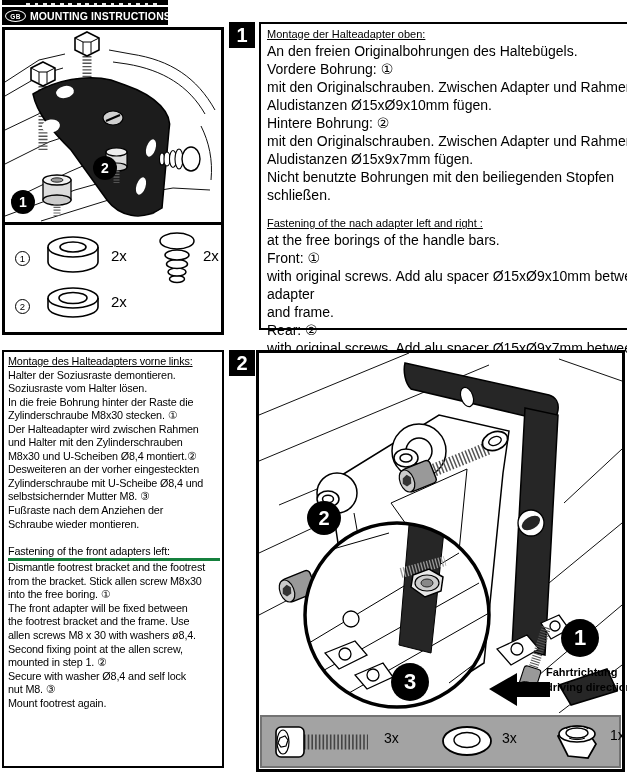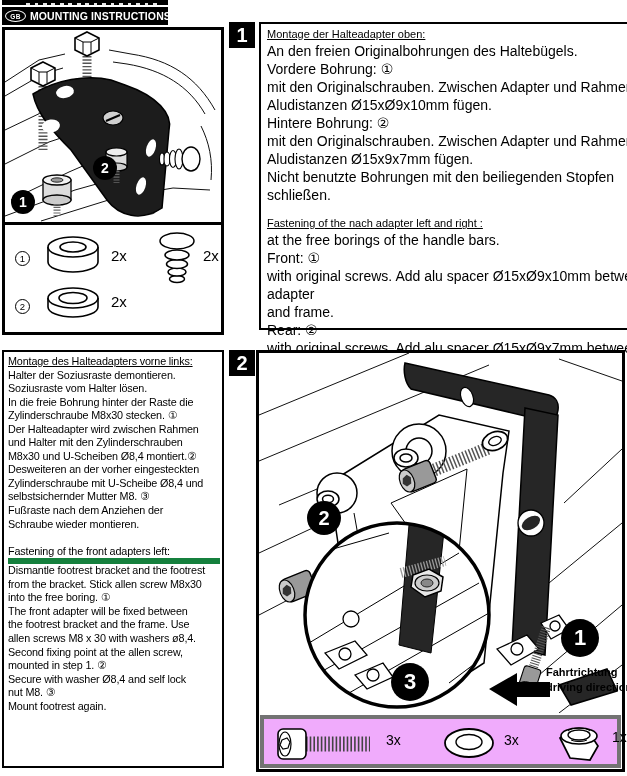--- a/index.html
+++ b/index.html
@@ -28,28 +28,28 @@
   .box2text { left:2px;  top:350px; width:222px; height:418px; padding:3px 2px 3px 4px; }
   .box2img  { left:256px; top:350px; width:369px; height:422px; }
 
   .stepbadge { position:absolute; width:26px; height:26px; background:#000; color:#fff;
     font-weight:bold; font-size:20px; display:flex; align-items:center; justify-content:center; }
 
   .hd { font-size:11px; line-height:13.6px; text-decoration:underline; white-space:pre-line; }
   .body { font-size:14px; line-height:18px; white-space:pre-line; }
   .gap { height:13.6px; }
   .box2text .hd, .box2text .body { font-size:10.8px; letter-spacing:-0.15px; line-height:13.55px; }
-  .u-full { text-decoration:none; border-bottom:6px solid #15803d; }
+  .u-full { text-decoration:none; border-bottom:3px solid #15803d; }
 
   
   .drawing1 { position:absolute; left:0; top:0; width:216px; height:192px; }
   .divider1 { position:absolute; left:0; top:192px; width:216px; height:3px; background:#000; }
   .parts1   { position:absolute; left:0; top:195px; width:216px; height:107px; }
   .drawing2 { position:absolute; left:0; top:0; width:363px; height:360px; }
-  .parts2 { position:absolute; left:1px; right:1px; bottom:1px; height:53px; border:4px solid #737373; background:#f0abfc; }
+  .parts2 { position:absolute; left:1px; right:1px; bottom:1px; height:53px; border:2px solid #737373; background:#a3a3a3; }
 
   .callout { position:absolute; background:#000; color:#fff; border-radius:50%;
     font-weight:bold; display:flex; align-items:center; justify-content:center; }
   .c24 { width:24px; height:24px; font-size:14px; }
   .c34 { width:34px; height:34px; font-size:20px; }
   .c38 { width:38px; height:38px; font-size:22px; }
 
   .cnum { position:absolute; width:15px; height:15px; border:1.2px solid #000; border-radius:50%;
     font-size:9.5px; display:flex; align-items:center; justify-content:center; background:#fff; }
   .qty { position:absolute; font-weight:normal; font-size:15px; }

